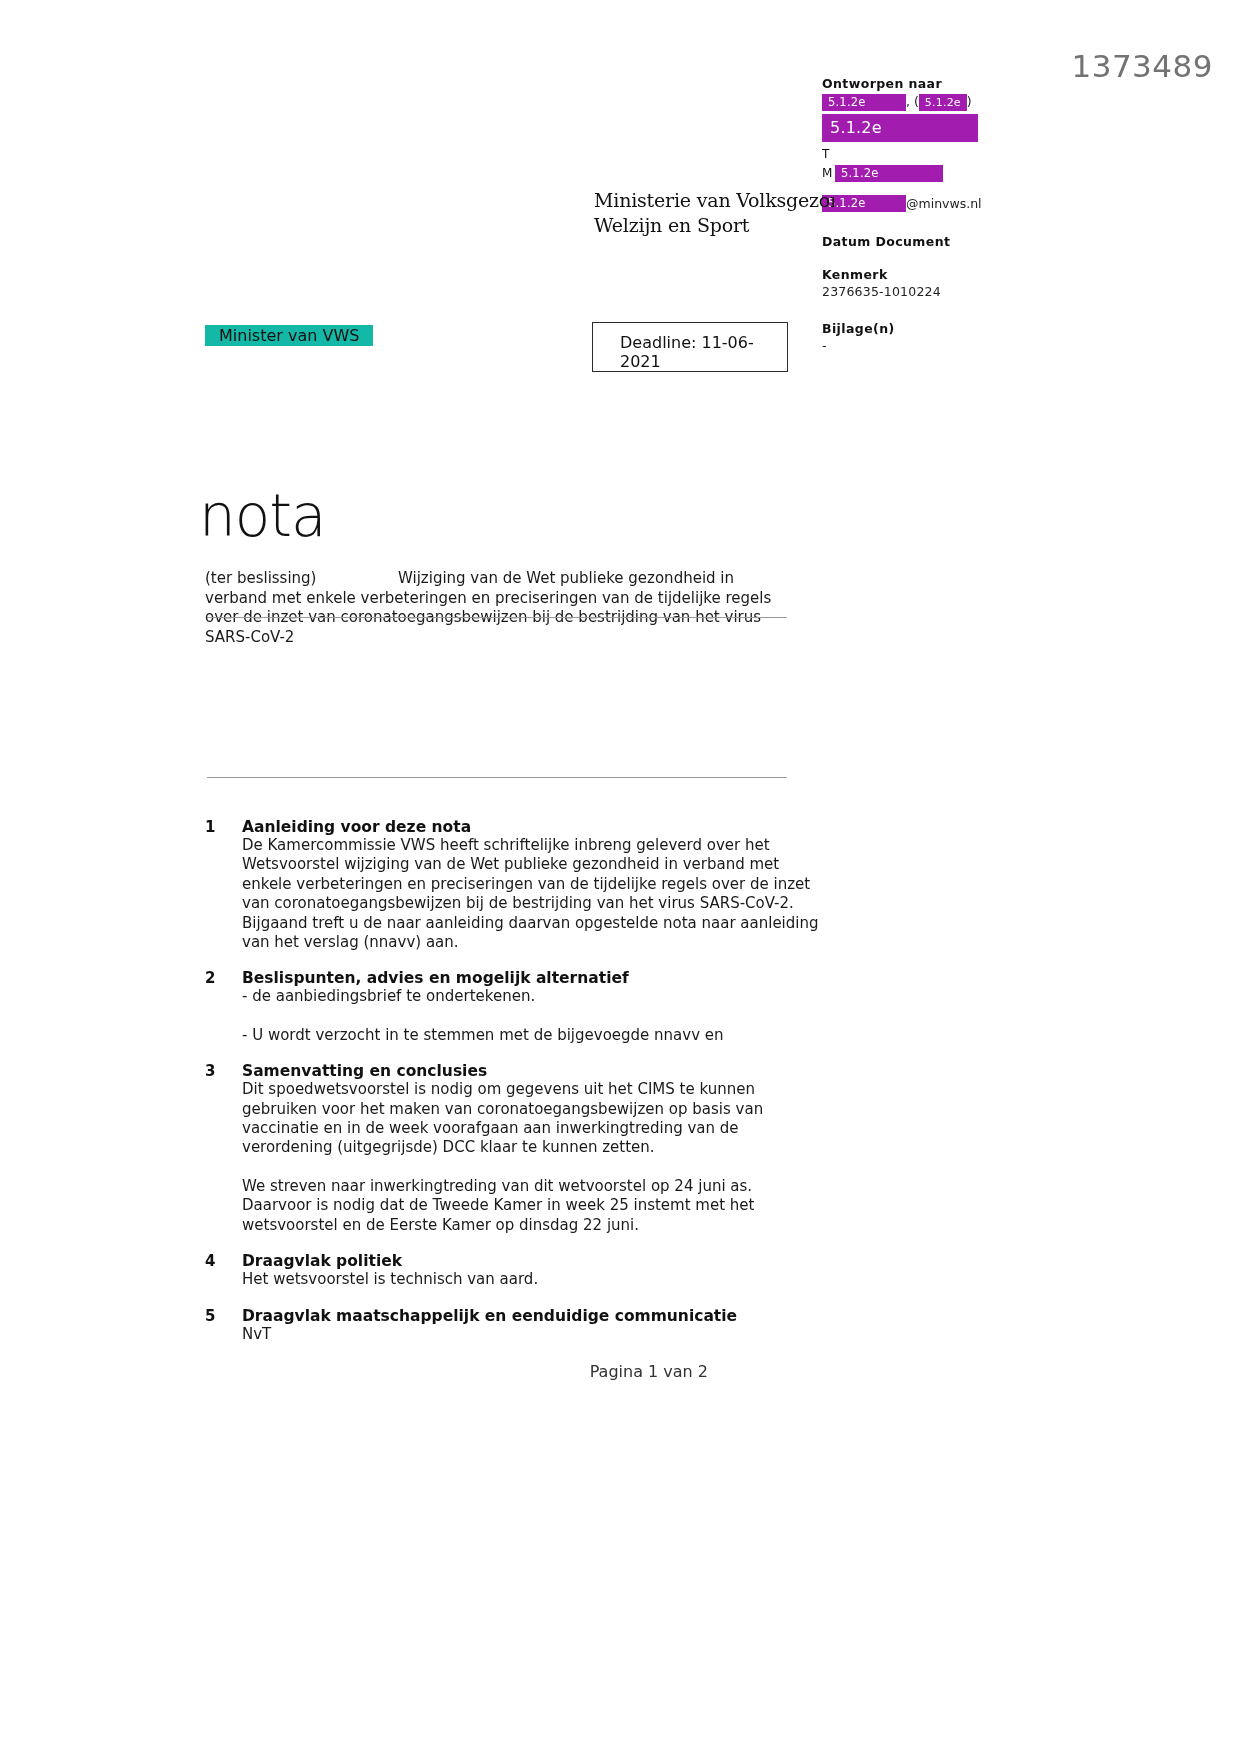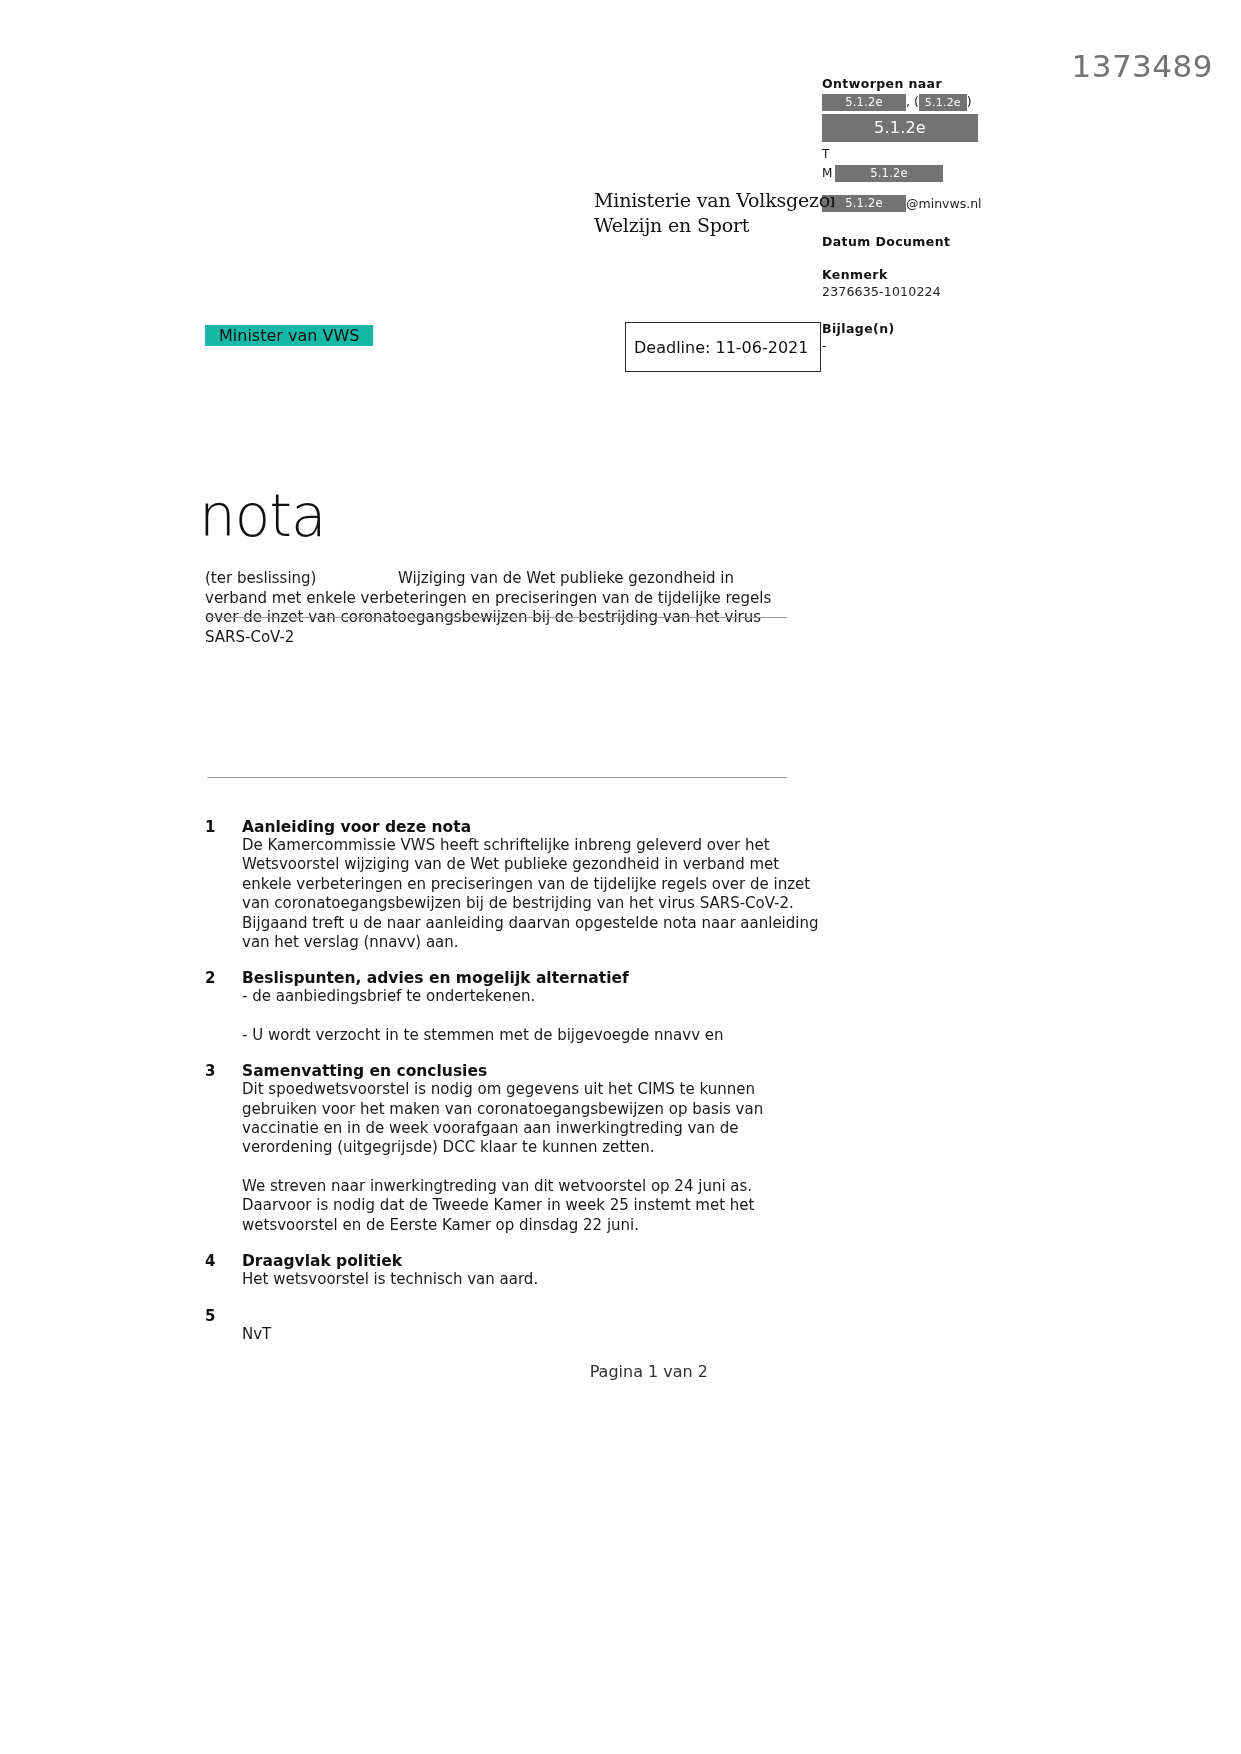--- a/index.html
+++ b/index.html
@@ -47,25 +47,25 @@
     font-family: "DejaVu Sans", sans-serif;
     font-size: 12.5px;
     color: #222;
     letter-spacing: 0.2px;
   }
   .meta-block { margin-bottom: 14px; }
 
   
   .redact {
     display: inline-block;
-    background: #737373;
+    background: #a21caf;
     color: #ffffff;
     font-family: "DejaVu Sans", sans-serif;
     font-size: 11.5px;
-    text-align: center;
+    text-align: left;
     line-height: 15px;
     padding: 1px 6px;
     vertical-align: middle;
     letter-spacing: 0.2px;
   }
   .redact.wide  { min-width: 72px; }
   .redact.big   { font-size: 16px; line-height: 24px; min-width: 140px; padding: 2px 8px; }
   .redact.small { min-width: 30px; font-size: 11px; }
   .redact.med   { min-width: 96px; }
 
@@ -118,23 +118,22 @@
   }
   .deadline-box {
     position: absolute;
     left: 592px;
     top: 322px;
     width: 196px;
     height: 50px;
     border: 1.5px solid #2b2b2b;
     box-sizing: border-box;
     display: flex;
-    align-items: center;
-    padding-left: 8px;
-    margin-left: 33px;
+    align-items: flex-end;
+    padding-left: 27px;
   }
   .deadline-text {
     font-size: 16px;
     color: #111;
   }
 
   
   .nota-title {
     position: absolute;
     left: 199px;
@@ -315,20 +314,21 @@
         <span class="sec-title">Draagvlak politiek</span>
       </div>
       <div class="sec-body">
         <p>Het wetsvoorstel is technisch van aard.</p>
       </div>
     </div>
 
     <div class="section">
       <div class="sec-head">
         <span class="sec-num">5</span>
+        <span class="sec-title">Draagvlak maatschappelijk en eenduidige communicatie</span>
       </div>
       <div class="sec-body">
         <p>NvT</p>
       </div>
     </div>
 
   </div>
 
   <div class="footer">Pagina 1 van 2</div>
 

